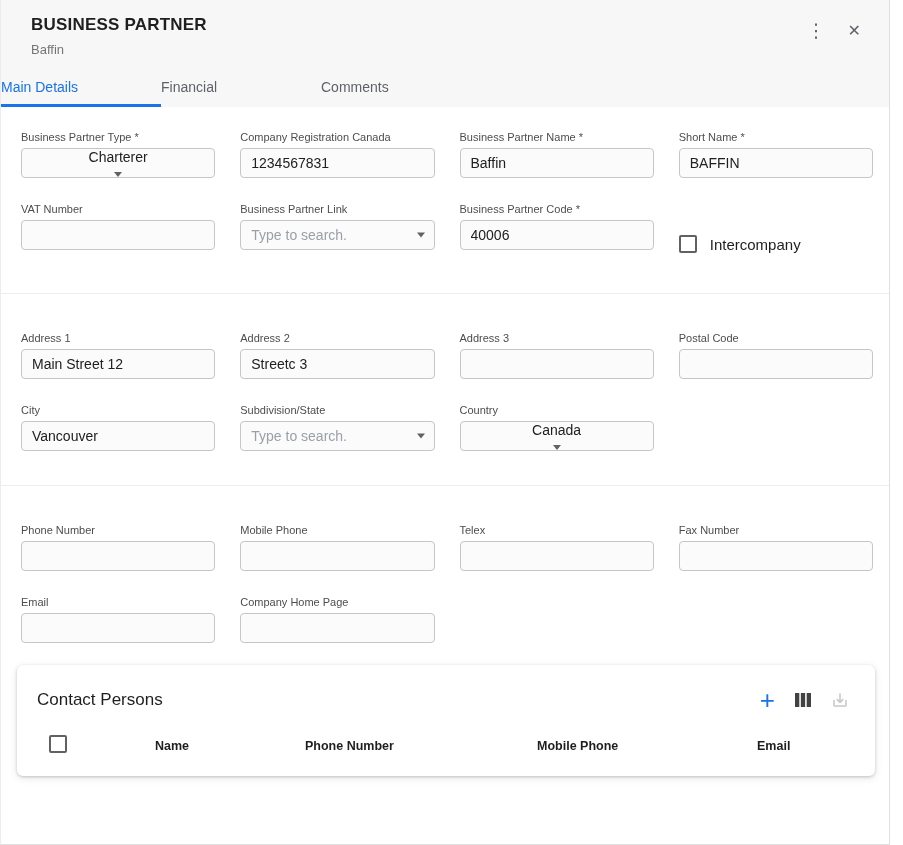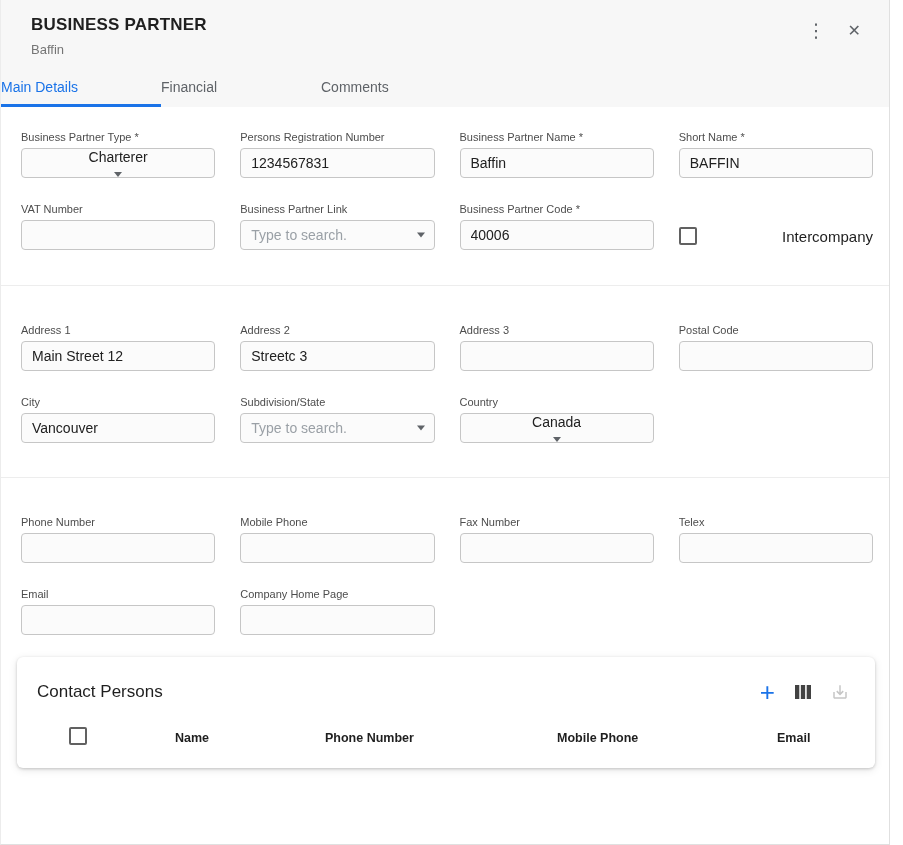--- a/index.html
+++ b/index.html
@@ -103,21 +103,21 @@
     display: inline-block;
     width: 18px; height: 18px;
     border: 2px solid #616161;
     border-radius: 2px;
     background: #fff;
     cursor: pointer;
     flex: 0 0 auto;
   }
   .checkbox-field {
     display: flex; align-items: center; gap: 13px;
-    margin-top: 18px; height: 30px; justify-content: space-between;
+    margin-top: 26px; height: 30px;
   }
   .checkbox-label { font-size: 15px; color: #1f1f1f; }
 
   .divider {
     border: none;
     border-top: 1px solid #ededed;
     margin: 34px 0 38px 0;
   }
 
   
@@ -133,21 +133,20 @@
     padding: 22px 22px 22px 20px;
   }
   .card-title { font-size: 17px; color: #1f1f1f; }
   .card-actions { display: flex; align-items: center; gap: 12px; }
   .add-glyph { color: var(--accent); font-size: 26px; font-weight: normal; line-height: 18px; }
   .table-header {
     display: grid;
     grid-template-columns: 106px 150px 232px 220px auto;
     align-items: center;
     padding-bottom: 6px;
-    margin-left: 20px;
   }
   .th {
     font-size: 12.5px;
     font-weight: bold;
     color: #1f1f1f;
     padding-left: 32px;
   }
   .th-check { padding-left: 32px; }
 </style>
 </head>
@@ -187,21 +186,21 @@
 
     <div class="form-grid">
       <div class="field">
         <label>Business Partner Type *</label>
         <div class="select">
           <span class="select-value">Charterer</span>
           <span class="caret"></span>
         </div>
       </div>
       <div class="field">
-        <label>Persons Registration Number</label>
+        <label>Company Registration Canada</label>
         <input class="text-input" value="1234567831" style="">
       </div>
       <div class="field">
         <label>Business Partner Name *</label>
         <input class="text-input" value="Baffin" style="">
       </div>
       <div class="field">
         <label>Short Name *</label>
         <input class="text-input" value="BAFFIN" style="">
       </div>
@@ -272,25 +271,25 @@
     <div class="form-grid">
       <div class="field">
         <label>Phone Number</label>
         <input class="text-input" value="" style="">
       </div>
       <div class="field">
         <label>Mobile Phone</label>
         <input class="text-input" value="" style="">
       </div>
       <div class="field">
+        <label>Telex</label>
+        <input class="text-input" value="" style="">
+      </div>
+      <div class="field">
         <label>Fax Number</label>
-        <input class="text-input" value="" style="">
-      </div>
-      <div class="field">
-        <label>Telex</label>
         <input class="text-input" value="" style="">
       </div>
 
       <div class="field">
         <label>Email</label>
         <input class="text-input" value="" style="">
       </div>
       <div class="field">
         <label>Company Home Page</label>
         <input class="text-input" value="" style="">

